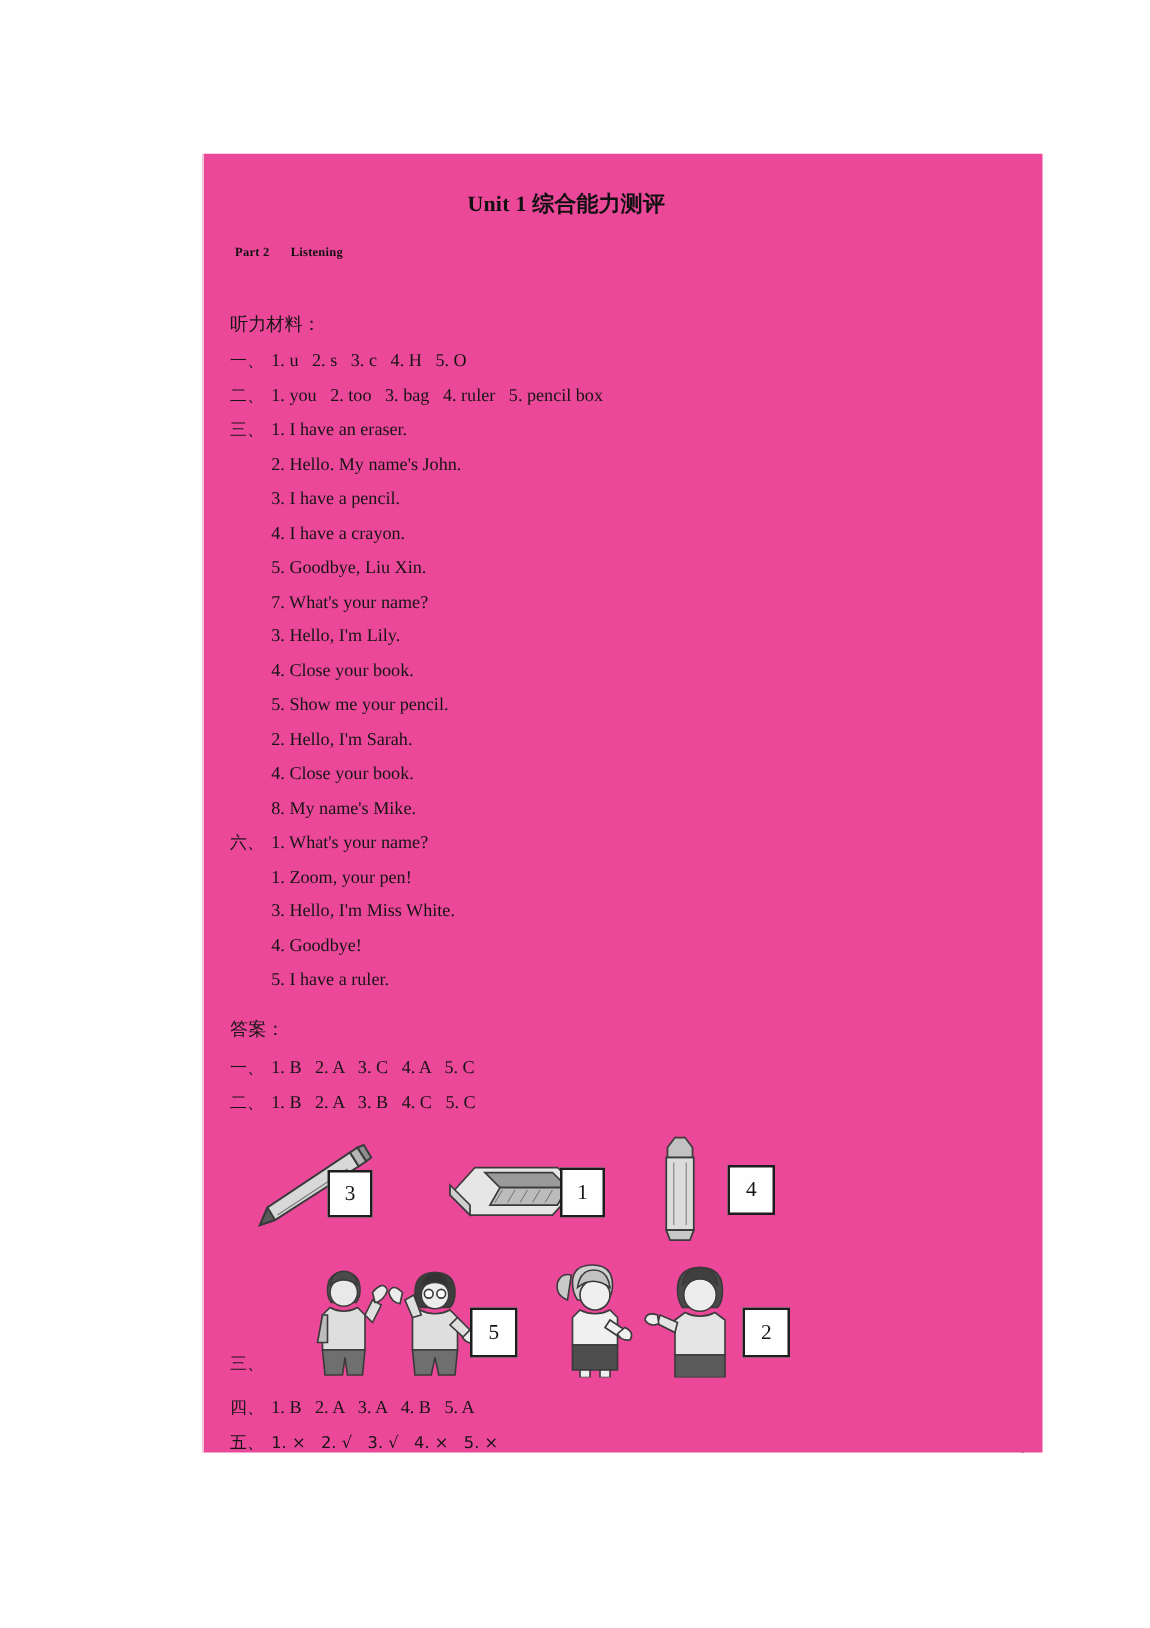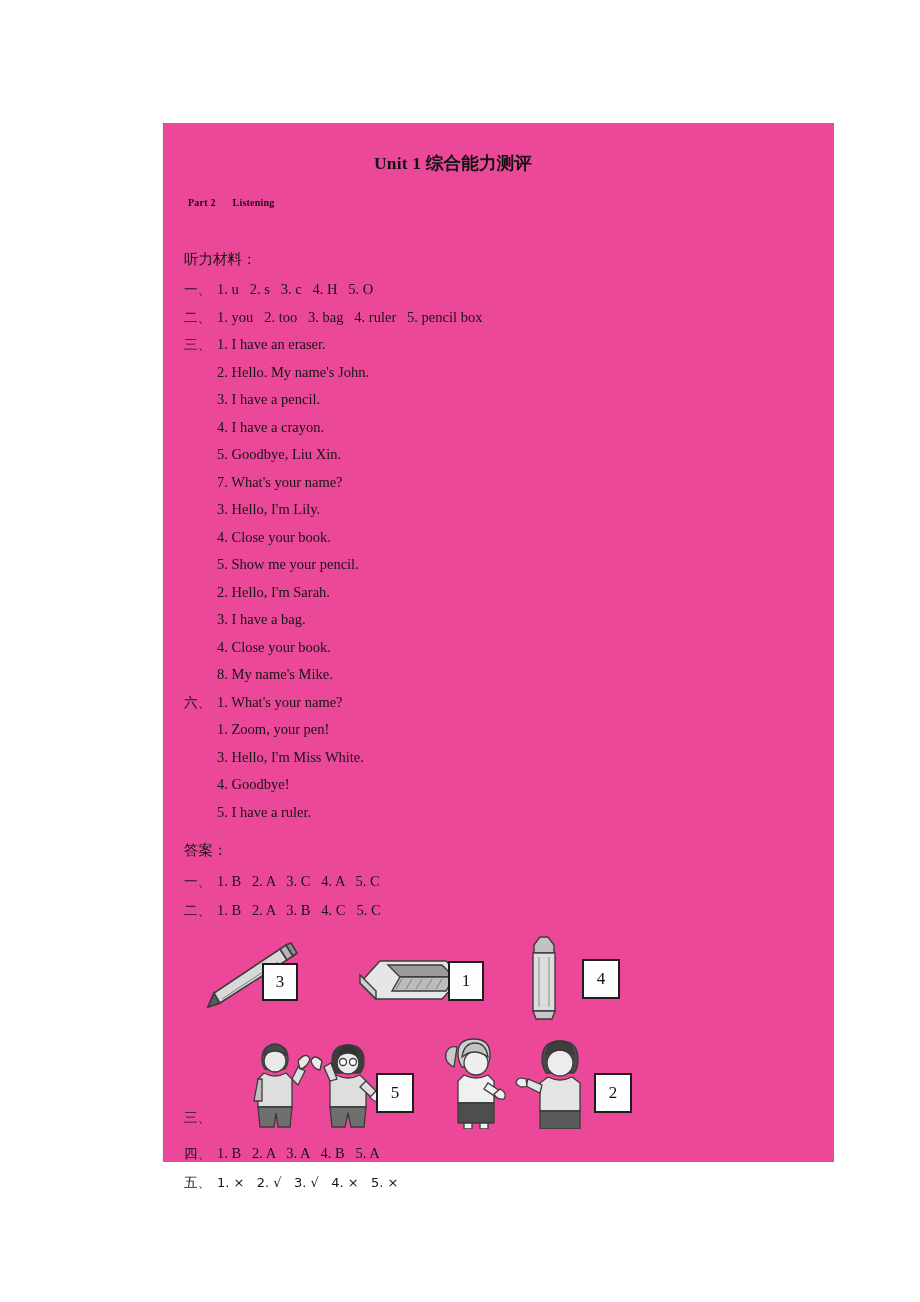--- a/index.html
+++ b/index.html
@@ -180,21 +180,20 @@
     <div class="line cont">3. I have a pencil.</div>
     <div class="line cont">4. I have a crayon.</div>
     <div class="line cont">5. Goodbye, Liu Xin.</div>
 
     <div class="line cont">7. What's your name?</div>
     <div class="line cont">3. Hello, I'm Lily.</div>
     <div class="line cont">4. Close your book.</div>
     <div class="line cont">5. Show me your pencil.</div>
 
     <div class="line cont">2. Hello, I'm Sarah.</div>
-    <div class="line cont">3. I have a bag.</div>
     <div class="line cont">4. Close your book.</div>
     <div class="line cont">8. My name's Mike.</div>
 
     <div class="line"><span class="cn-num">六、</span><span>1. What's your name?</span></div>
     <div class="line cont">1. Zoom, your pen!</div>
     <div class="line cont">3. Hello, I'm Miss White.</div>
     <div class="line cont">4. Goodbye!</div>
     <div class="line cont">5. I have a ruler.</div>
 
     <div class="section-label" style="margin-top:22px">答案：</div>

